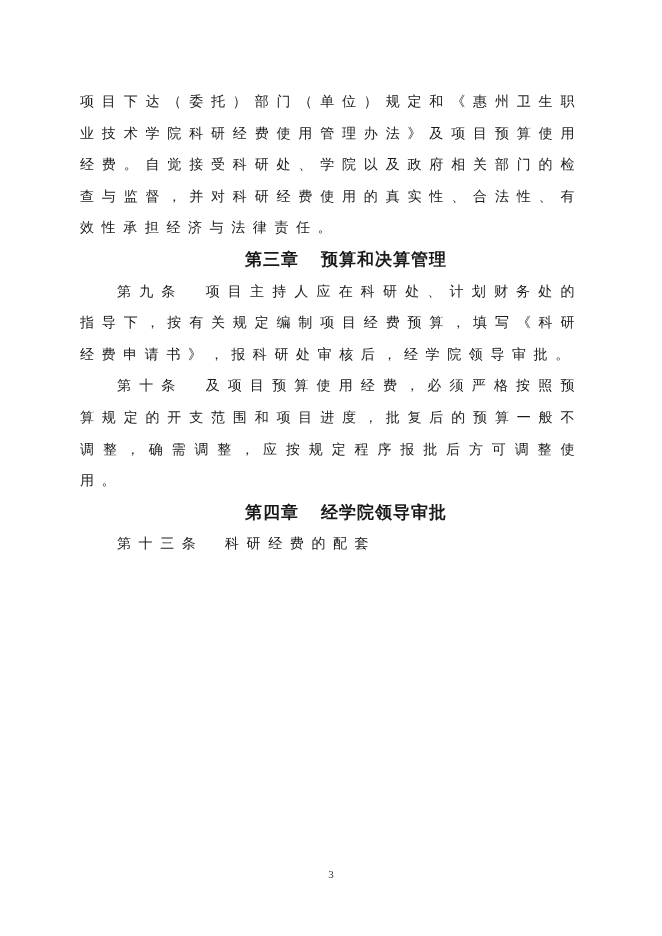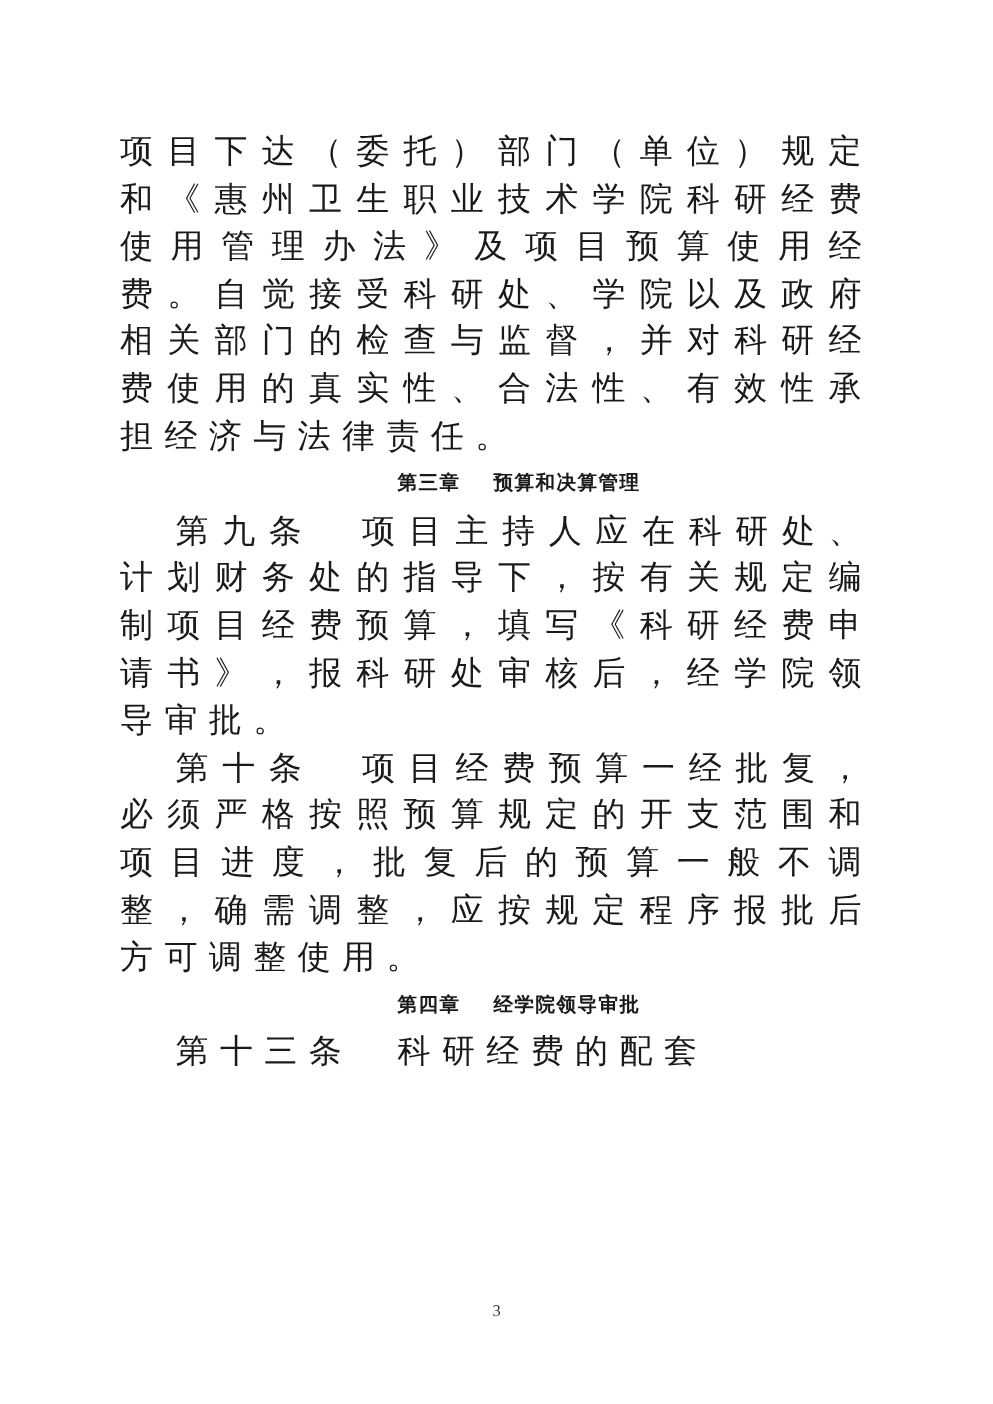--- a/index.html
+++ b/index.html
@@ -16,33 +16,33 @@
       color: #1a1a1a;
     }
     .page {
       position: absolute;
       left: 80px;
       top: 86px;
       width: 502px;
     }
     .para {
       margin: 0;
-      font-size: 22px;
+      font-size: 14px;
       line-height: 31.6px;
       letter-spacing: 7.6px;
       text-align: justify;
       text-align-last: left;
       word-break: break-all;
     }
     .para.indent {
       text-indent: 37px;
     }
     .chapter {
       margin: 0;
-      font-size: 13px;
+      font-size: 17px;
       line-height: 31.6px;
       font-weight: bold;
       text-align: center;
       letter-spacing: 1px;
       padding-left: 30px;
     }
     .chapter .gap {
       display: inline-block;
       width: 22px;
     }
@@ -61,21 +61,21 @@
 <body>
 
 <div class="page">
   <p class="para">项目下达（委托）部门（单位）规定和《惠州卫生职业技术学院科研经费使用管理办法》及项目预算使用经费。自觉接受科研处、学院以及政府相关部门的检查与监督，并对科研经费使用的真实性、合法性、有效性承担经济与法律责任。</p>
 
   <p class="chapter">
     <span>第三章</span><span class="gap"></span><span>预算和决算管理</span>
   </p>
 
   <p class="para indent">第九条　项目主持人应在科研处、计划财务处的指导下，按有关规定编制项目经费预算，填写《科研经费申请书》，报科研处审核后，经学院领导审批。</p>
-  <p class="para indent">第十条　项目经费预算一经批复，必须严格按照预算规定的开支范围和项目进度，批复后的预算一般不调整，确需调整，应按规定程序报批后方可调整使用。</p>
+  <p class="para indent">第十条　及项目预算使用经费，必须严格按照预算规定的开支范围和项目进度，批复后的预算一般不调整，确需调整，应按规定程序报批后方可调整使用。</p>
 
   <p class="chapter">
     <span>第四章</span><span class="gap"></span><span>经学院领导审批</span>
   </p>
 
   <p class="para indent">第十三条　科研经费的配套</p>
 
 </div>
 
 <div class="page-number">3</div>

